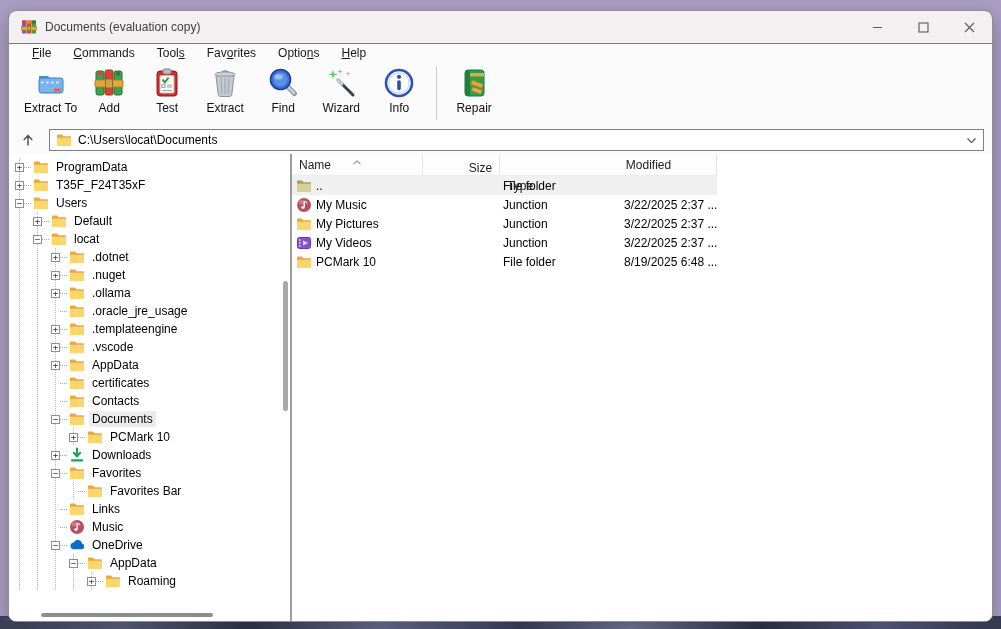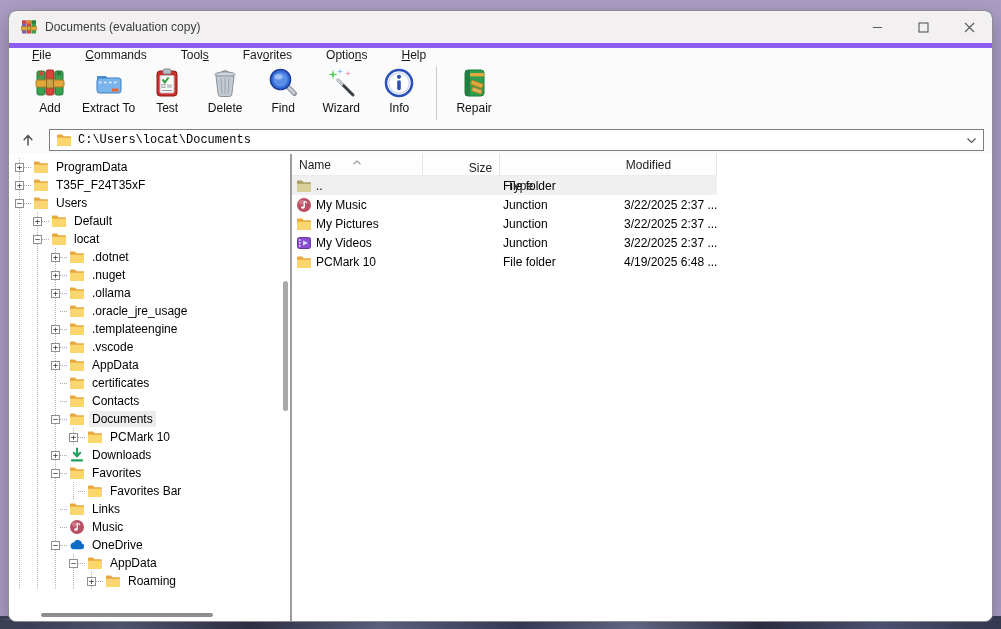--- a/index.html
+++ b/index.html
@@ -17,35 +17,35 @@
 
   
   .titlebar{ height:32px; display:flex; align-items:center; padding-left:12px; background:#f2f0f1; flex:0 0 auto;}
   .app-icon{ width:16px; height:16px; margin-right:8px; display:inline-flex; }
   .title{ font-size:12px; color:#3c3c3c; }
   .caption-buttons{ margin-left:auto; display:flex; height:100%; }
   .cap-btn{ width:46px; height:100%; display:flex; align-items:center; justify-content:center; color:#5a5a5a; }
   .cap-btn svg{ display:block; }
 
   
-  .menubar{ height:19px; background:#fbfbfb; display:flex; align-items:flex-start; padding-left:14px; gap:16px; border-top:5px solid #8b5cf6; flex:0 0 auto;}
+  .menubar{ height:19px; background:#fbfbfb; display:flex; align-items:flex-end; padding-left:14px; gap:4px; border-top:1px solid #8b5cf6; flex:0 0 auto;}
   .menu-item{ font-size:12px; color:#1a1a1a; padding:0 9px 2px 9px; }
   .menu-item u{ text-decoration:underline; }
 
   
   .toolbar{ height:64px; background:#fbfbfb; display:flex; align-items:flex-start; padding:2px 0 0 12px; flex:0 0 auto;}
   .tb-btn{ min-width:58px; padding:2px 3px; display:flex; flex-direction:column; align-items:center; gap:1px; }
   .tb-btn .tb-icon{ width:34px; height:34px; display:flex; align-items:center; justify-content:center; }
   .tb-btn .tb-label{ font-size:12px; color:#111; white-space:nowrap; }
   .tb-sep{ width:1px; height:54px; background:#c9c9c9; margin:2px 8px 0 8px; }
 
   
   .addressrow{ height:28px; background:#fbfbfb; display:flex; align-items:center; padding:0 8px 0 6px; gap:8px; flex:0 0 auto;}
   .up-btn{ width:26px; height:22px; display:flex; align-items:center; justify-content:center; }
-  .combo{ flex:1; height:22px; background:#fff; border:1px solid #7f7f7f; display:flex; align-items:center; padding:0 6px; gap:6px;font-family:Liberation Mono, monospace; }
+  .combo{ flex:1; height:22px; background:#fff; border:1px solid #7f7f7f; display:flex; align-items:center; padding:0 6px; gap:6px; }
   .combo .path{ font-size:12px; color:#000; flex:1; }
   .combo .chev{ display:flex; }
 
   
   .main{ flex:1; display:flex; background:#fff; position:relative; min-height:0; }
   .treepanel{ width:281px; position:relative; background:#fff; overflow:hidden; padding-top:4px; }
   .splitter{ width:2px; background:#9c9c9c; }
   .filepanel{ flex:1; background:#fff; position:relative; }
 
   
@@ -129,41 +129,41 @@
       <span class="menu-item">Tool<u>s</u></span>
       <span class="menu-item">Fav<u>o</u>rites</span>
       <span class="menu-item">Optio<u>n</u>s</span>
       <span class="menu-item"><u>H</u>elp</span>
     </div>
 
   <div class="toolbar" id="toolbar">
       <div class="tb-btn">
         <span class="tb-icon">
           <svg viewBox="0 0 32 32" width="32" height="32">
+            <path d="M4 9 h9 l2.5 3 H28 v3 H4 z" fill="#4a90d9"></path>
+            <rect x="4" y="11" width="24" height="15" rx="2.5" fill="#7ab4ec" stroke="#3f7fc4"></rect>
+            <line x1="6" y1="15.5" x2="26" y2="15.5" stroke="#eaf4ff" stroke-width="1.6" stroke-dasharray="2.5 2.5"></line>
+            <rect x="19" y="21.5" width="6.5" height="3" fill="#e8653c"></rect>
+          </svg>
+        </span>
+        <span class="tb-label">Extract To</span>
+      </div>
+      <div class="tb-btn">
+        <span class="tb-icon">
+          <svg viewBox="0 0 32 32" width="32" height="32">
             <rect x="3" y="4" width="8" height="24" rx="2" fill="#3ba04f" stroke="#1c7a35"></rect>
             <rect x="12" y="3" width="8" height="25" rx="2" fill="#d8433a" stroke="#a82c26"></rect>
             <rect x="5" y="4.5" width="4" height="4" fill="#d8433a"></rect>
             <rect x="21" y="4" width="8" height="24" rx="2" fill="#3ba04f" stroke="#1c7a35"></rect>
             <rect x="23" y="4.5" width="4" height="4" fill="#2a7d3a"></rect>
             <rect x="2" y="13" width="28" height="7" rx="1.5" fill="#e3a83c" stroke="#b07f22"></rect>
             <rect x="12.5" y="12" width="7" height="9" rx="1" fill="#caa44a" stroke="#8a6a20"></rect>
           </svg>
         </span>
         <span class="tb-label">Add</span>
-      </div>
-      <div class="tb-btn">
-        <span class="tb-icon">
-          <svg viewBox="0 0 32 32" width="32" height="32">
-            <path d="M4 9 h9 l2.5 3 H28 v3 H4 z" fill="#4a90d9"></path>
-            <rect x="4" y="11" width="24" height="15" rx="2.5" fill="#7ab4ec" stroke="#3f7fc4"></rect>
-            <line x1="6" y1="15.5" x2="26" y2="15.5" stroke="#eaf4ff" stroke-width="1.6" stroke-dasharray="2.5 2.5"></line>
-            <rect x="19" y="21.5" width="6.5" height="3" fill="#e8653c"></rect>
-          </svg>
-        </span>
-        <span class="tb-label">Extract To</span>
       </div>
       <div class="tb-btn">
         <span class="tb-icon">
           <svg viewBox="0 0 32 32" width="32" height="32">
             <rect x="6" y="4" width="20" height="25" rx="3" fill="#cc2f2a" stroke="#8f1f1c"></rect>
             <rect x="12" y="2" width="8" height="5" rx="1.5" fill="#b9bec6" stroke="#7d838c"></rect>
             <rect x="9" y="8.5" width="14" height="17.5" rx="1" fill="#fdfdf8" stroke="#c9b9b9"></rect>
             <path d="M11.5 12.5 l2.3 2.8 3.8-4.8" stroke="#2f9e3f" fill="none" stroke-width="2"></path>
             <rect x="11" y="17.5" width="3" height="3" fill="none" stroke="#a0a6ae"></rect>
             <line x1="16" y1="18.2" x2="21" y2="18.2" stroke="#9aa0a8"></line>
@@ -177,21 +177,21 @@
         <span class="tb-icon">
           <svg viewBox="0 0 32 32" width="32" height="32">
             <path d="M13 6 a3 2 0 0 1 6 0" fill="none" stroke="#8a929c" stroke-width="1.5"></path>
             <ellipse cx="16" cy="7.5" rx="10" ry="2.6" fill="#cdd3da" stroke="#8a929c"></ellipse>
             <path d="M7 9 L9.2 27.5 a2.5 2.5 0 0 0 2.5 2 h8.6 a2.5 2.5 0 0 0 2.5-2 L25 9 z" fill="#c3cad2" stroke="#8a929c"></path>
             <line x1="12" y1="11" x2="13" y2="27" stroke="#9aa2ac"></line>
             <line x1="16" y1="11" x2="16" y2="27" stroke="#9aa2ac"></line>
             <line x1="20" y1="11" x2="19" y2="27" stroke="#9aa2ac"></line>
           </svg>
         </span>
-        <span class="tb-label">Delete</span>
+        <span class="tb-label">Extract</span>
       </div>
       <div class="tb-btn">
         <span class="tb-icon">
           <svg viewBox="0 0 32 32" width="32" height="32">
             <line x1="21" y1="20" x2="27.5" y2="26.5" stroke="#8a8f98" stroke-width="5" stroke-linecap="round"></line>
             <line x1="21" y1="20" x2="27" y2="26" stroke="#c9cdd4" stroke-width="3" stroke-linecap="round"></line>
             <circle cx="13.5" cy="12.5" r="10" fill="#3a6fd8" stroke="#1d3f9e" stroke-width="1.6"></circle>
             <circle cx="13.5" cy="12.5" r="7" fill="#5c90e8"></circle>
             <ellipse cx="11.5" cy="9.8" rx="4.2" ry="2.6" fill="#9cc0f4"></ellipse>
           </svg>
@@ -622,20 +622,20 @@
               <span class="fl-icon">
                 <svg viewBox="0 0 16 16" width="16" height="16">
                   <path d="M1 3.2 Q1 2.4 1.8 2.4 H6 L7.6 4.2 H14.2 Q15 4.2 15 5 V13 Q15 13.9 14.1 13.9 H1.9 Q1 13.9 1 13 Z" fill="#e9a83e"></path>
                   <path d="M1 5.7 H15 V13 Q15 13.9 14.1 13.9 H1.9 Q1 13.9 1 13 Z" fill="#fbd66e"></path>
                 </svg>
               </span>
               <span>PCMark 10</span>
             </div>
             <div class="fl-cell c-size"></div>
             <div class="fl-cell c-type">File folder</div>
-            <div class="fl-cell c-mod">4/19/2025 6:48 ...</div>
+            <div class="fl-cell c-mod">8/19/2025 6:48 ...</div>
           </div>
         </div>
     </div>
   </div>
 
 
 </div>
 
 </body></html>

